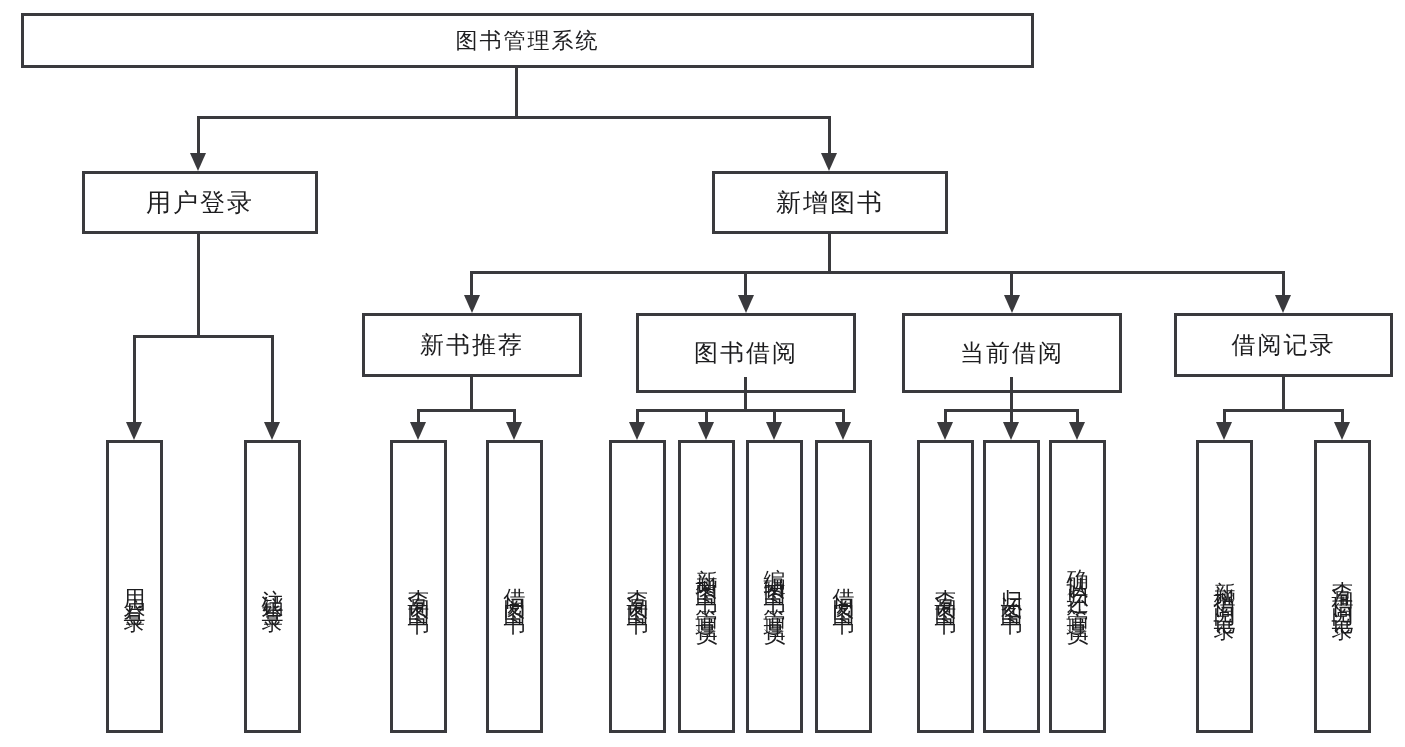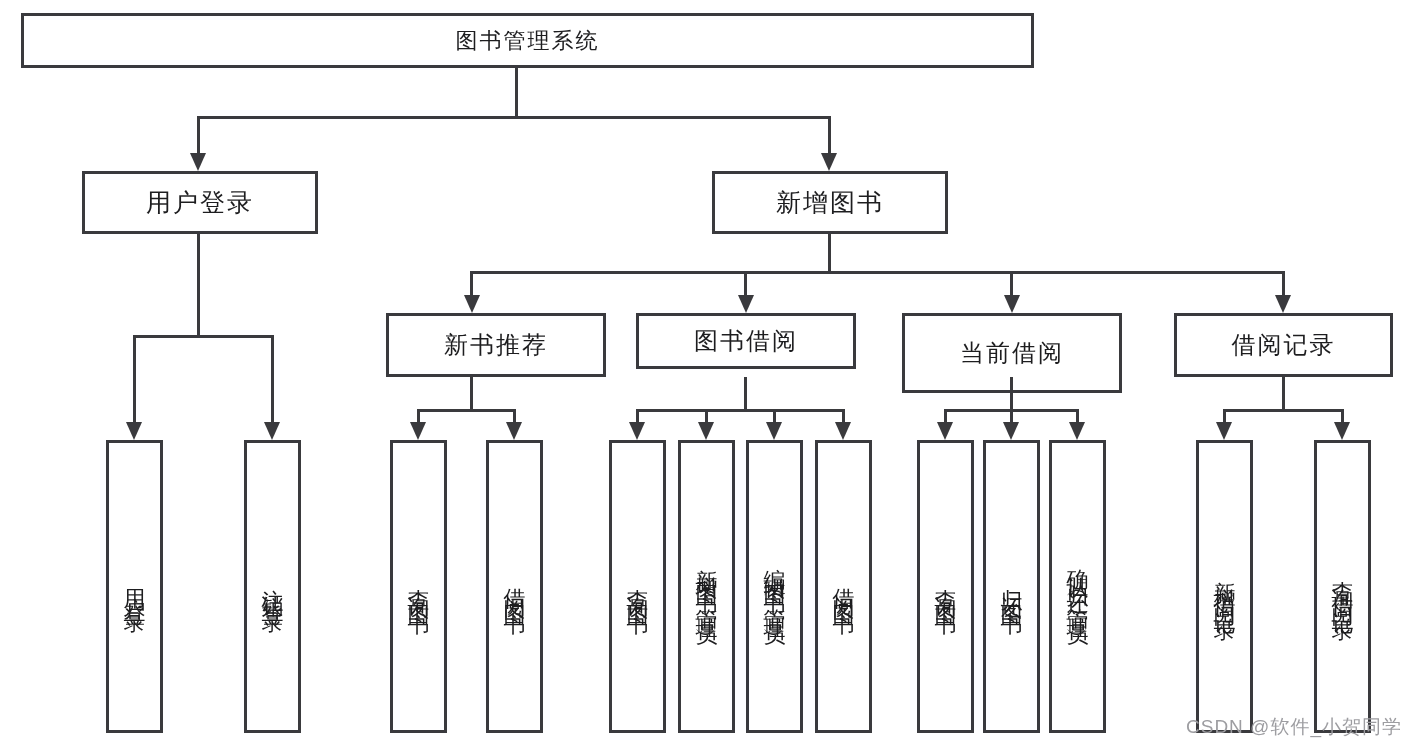--- a/index.html
+++ b/index.html
@@ -70,24 +70,24 @@
     <span>图书管理系统</span>
   </div>
 
   <div class="node l2-node" style="left:82px;top:171px;width:236px;height:63px;">
     <span>用户登录</span>
   </div>
   <div class="node l2-node" style="left:712px;top:171px;width:236px;height:63px;">
     <span>新增图书</span>
   </div>
 
-  <div class="node l3-node" style="left:362px;top:313px;width:220px;height:64px;margin-left:24px;">
+  <div class="node l3-node" style="left:362px;top:313px;width:220px;height:64px;">
     <span>新书推荐</span>
   </div>
-  <div class="node l3-node" style="left:636px;top:313px;width:220px;height:56px;">
+  <div class="node l3-node" style="left:636px;top:313px;width:220px;height:80px;">
     <span>图书借阅</span>
   </div>
   <div class="node l3-node" style="left:902px;top:313px;width:220px;height:80px;">
     <span>当前借阅</span>
   </div>
   <div class="node l3-node" style="left:1174px;top:313px;width:219px;height:64px;">
     <span>借阅记录</span>
   </div>
 
   <div class="leaf" style="left:106px;">
@@ -183,15 +183,14 @@
   <div class="vline" style="left:1076px;top:409px;height:16px;"></div>
   <div class="arrow" style="left:1069px;top:422px;"></div>
 
   <div class="vline" style="left:1282px;top:377px;height:32px;"></div>
   <div class="hline" style="left:1223px;top:409px;width:121px;"></div>
   <div class="vline" style="left:1223px;top:409px;height:16px;"></div>
   <div class="arrow" style="left:1216px;top:422px;"></div>
   <div class="vline" style="left:1341px;top:409px;height:16px;"></div>
   <div class="arrow" style="left:1334px;top:422px;"></div>
 
-  <div class="watermark">CSDN @软件_小贺同学</div>
 
 </div>
 
 </body></html>

